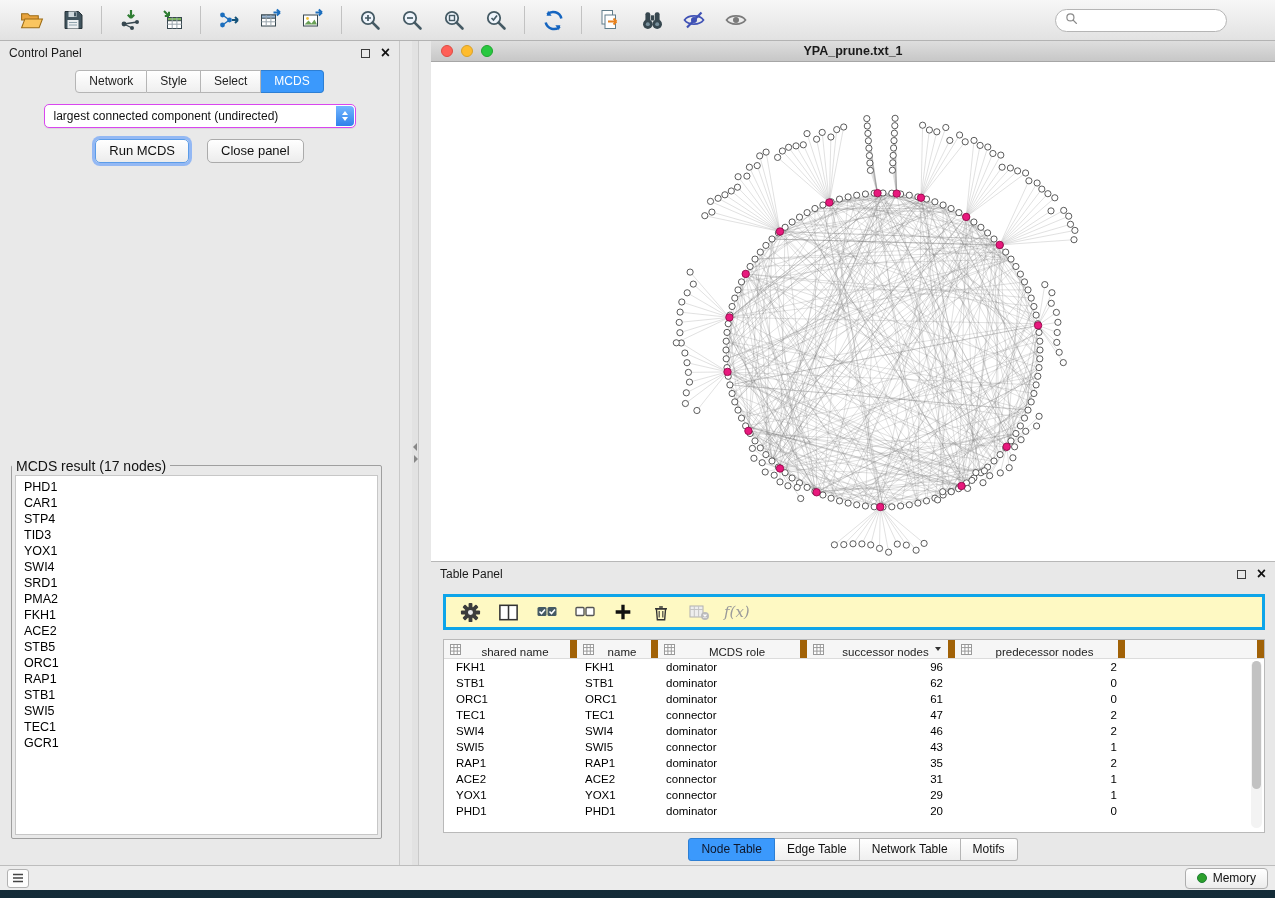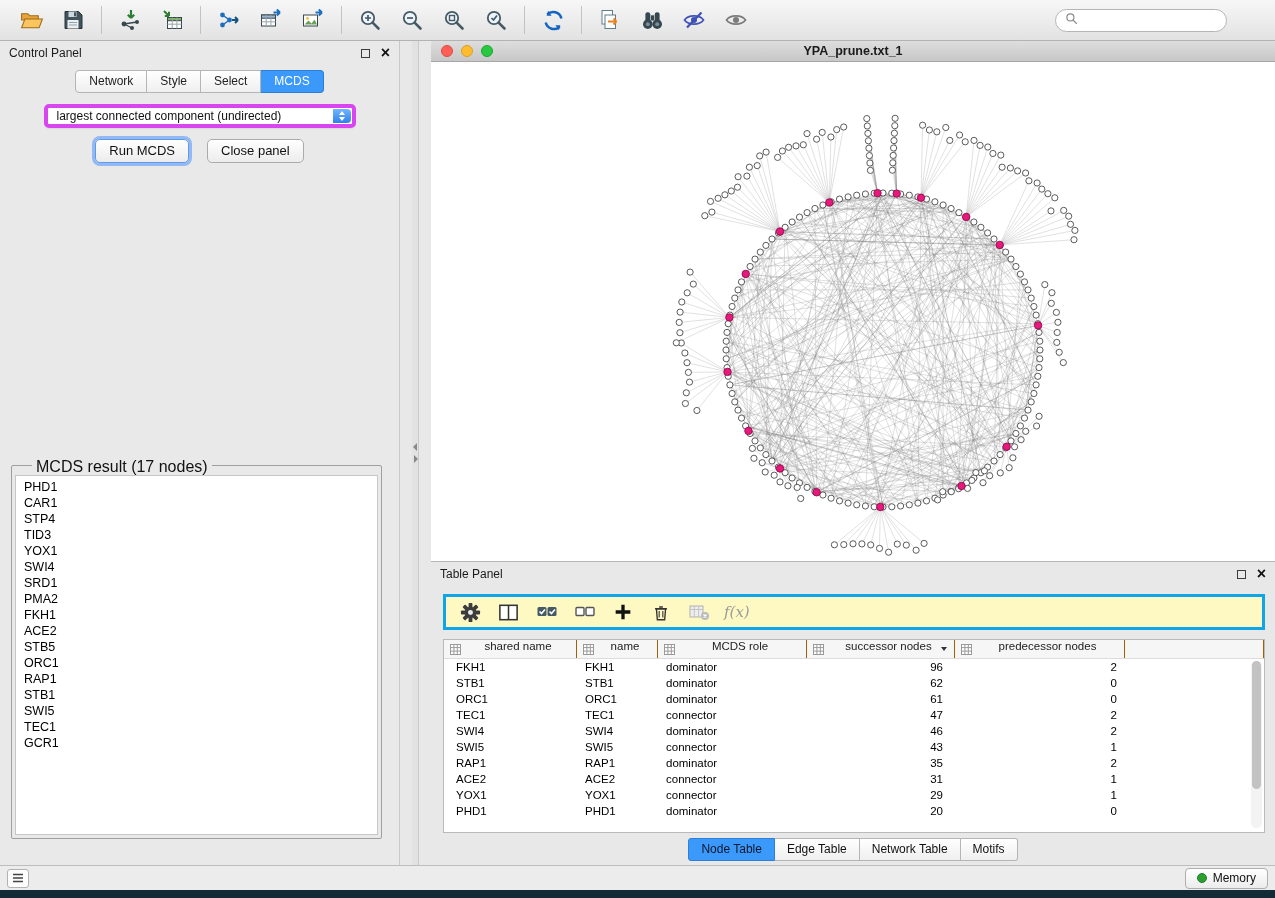--- a/index.html
+++ b/index.html
@@ -23,31 +23,31 @@
   .float-icon { width:9px; height:9px; border:1.5px solid #3c3c3c; margin-right:11px; }
   .close-icon { font-size:16px; font-weight:700; color:#111; line-height:1; }
 
   .cp-tabs { display:flex; justify-content:center; margin-top:5px; }
   .cp-tab { font-size:12px; padding:3px 13px 4px; background:linear-gradient(#ffffff,#efefef); border:1px solid #b5b5b5; border-left-width:0; color:#222; }
   .cp-tab:first-child { border-left-width:1px; border-radius:4px 0 0 4px; }
   .cp-tab:last-child { border-radius:0 4px 4px 0; }
   .cp-tab.active { background:var(--accent); border-color:#2d7fd4; color:#fff; }
 
   .opt-label { text-align:center; font-size:13px; color:#111; margin-top:26px; }
-  .combo { width:312px; height:24px; margin:11px auto 0; background:#fff; border:4px solid #d946ef; border-radius:5px; position:relative; display:flex; align-items:center; font-size:12px; color:#111; padding:0 26px 0 9px; box-shadow:0 1px 1px rgba(0,0,0,.07); }
+  .combo { width:312px; height:24px; margin:11px auto 0; background:#fff; border:1px solid #d946ef; border-radius:5px; position:relative; display:flex; align-items:center; font-size:12px; color:#111; padding:0 26px 0 9px; box-shadow:0 1px 1px rgba(0,0,0,.07); }
   .combo-stepper { position:absolute; right:1px; top:1px; bottom:1px; width:18px; border-radius:0 4px 4px 0; background:linear-gradient(#72b6ff,#2f81ea); display:flex; flex-direction:column; align-items:center; justify-content:center; gap:2px; }
   .tri-up { width:0; height:0; border-left:3.5px solid transparent; border-right:3.5px solid transparent; border-bottom:4.5px solid #fff; }
   .tri-down { width:0; height:0; border-left:3.5px solid transparent; border-right:3.5px solid transparent; border-top:4.5px solid #fff; }
 
   .cp-buttons { display:flex; justify-content:center; gap:18px; margin-top:11px; }
   .push-btn { font-size:13px; font-family:inherit; padding:3px 13px 4px; background:linear-gradient(#ffffff,#ececec); border:1px solid #ababab; border-radius:5px; color:#111; }
   .push-btn.focused { box-shadow:0 0 0 3px rgba(77,144,254,.55); border-color:#5b9ce8; }
 
   .result-group { position:absolute; left:11px; right:17px; top:424px; bottom:26px; border:1px solid #9f9f9f; border-radius:2px; }
-  .result-title { position:absolute; top:-8px; left:20px; background:#e9e9e9; padding:0 4px; font-size:16px; color:#111; }
+  .result-title { position:absolute; top:-8px; left:0; background:#e9e9e9; padding:0 4px; font-size:14px; color:#111; }
   .result-list { position:absolute; inset:9px 3px 3px 3px; background:#fff; border:1px solid #c7c7c7; overflow:hidden; padding:3px 0 0 8px; }
   .result-item { font-size:12.5px; line-height:16px; color:#000; }
 
   
   .vsplit { flex:0 0 7px; background:#e2e2e2; border-right:1px solid #c9c9c9; position:relative; }
   .vsplit .tri-l { position:absolute; top:402px; left:1px; width:0; height:0; border-top:4px solid transparent; border-bottom:4px solid transparent; border-right:4.5px solid #878787; }
   .vsplit .tri-r { position:absolute; top:414px; left:1.5px; width:0; height:0; border-top:4px solid transparent; border-bottom:4px solid transparent; border-left:4.5px solid #878787; }
 
   
   .right-col { flex:1; display:flex; flex-direction:column; min-width:0; }
@@ -61,21 +61,21 @@
   .network-title { position:absolute; left:0; right:0; text-align:center; font-size:12.5px; font-weight:700; color:#1a1a1a; }
   .network-canvas-wrap { flex:1; background:#fff; }
   svg.network { display:block; background:#fff; }
 
   
   .table-panel { flex:1; background:#e8e8e8; display:flex; flex-direction:column; min-height:0; }
   .table-toolbar { margin:8px 10px 0 12px; height:36px; background:#fef9c3; border:3px solid #0ea5e9; display:flex; align-items:center; gap:7px; padding:0 9px; flex:0 0 36px; }
   .tt-btn { width:31px; height:30px; display:flex; align-items:center; justify-content:center; }
   .table-wrap { margin:9px 10px 0 12px; flex:1; background:#fff; border:1px solid #b9b9b9; position:relative; overflow:hidden; }
   .table-header { display:grid; grid-template-columns:133px 81px 149px 148px 170px 1fr; height:19px; background:#f6f6f6; border-bottom:1px solid #dcdcdc; }
-  .th { display:flex; align-items:flex-start; justify-content:center; font-size:11.5px; color:#222; border-right:1px solid #a16207; position:relative;padding-left:16px; }
+  .th { display:flex; align-items:flex-end; justify-content:center; font-size:11.5px; color:#222; border-right:7px solid #a16207; position:relative;padding-left:16px; }
   .th .grid-icon { position:absolute; left:6px; top:4px; }
   .sort-chevron { position:absolute; right:7px; top:7px; width:0; height:0; border-left:3.5px solid transparent; border-right:3.5px solid transparent; border-top:4.5px solid #333; }
   .tr { display:grid; grid-template-columns:133px 81px 149px 148px 170px 1fr; height:16px; align-items:center; font-size:11.5px; color:#000; }
   .td.c0 { padding-left:12px; } .td.c1 { padding-left:8px; } .td.c2 { padding-left:8px; }
   .td.c3 { text-align:right; padding-right:12px; } .td.c4 { text-align:right; padding-right:8px; }
   .vscroll { position:absolute; top:21px; right:2px; bottom:4px; width:11px; background:#f3f3f3; border-radius:6px; }
   .vscroll .thumb { position:absolute; top:0; left:1px; width:9px; height:128px; background:#c2c2c2; border-radius:5px; }
   .bottom-tabs { flex:0 0 32px; display:flex; justify-content:center; align-items:center; }
   .btab { font-size:12px; padding:3px 12px 4px; background:linear-gradient(#ffffff,#efefef); border:1px solid #b5b5b5; border-left-width:0; color:#111; }
   .btab:first-child { border-left-width:1px; border-radius:3px 0 0 3px; }

